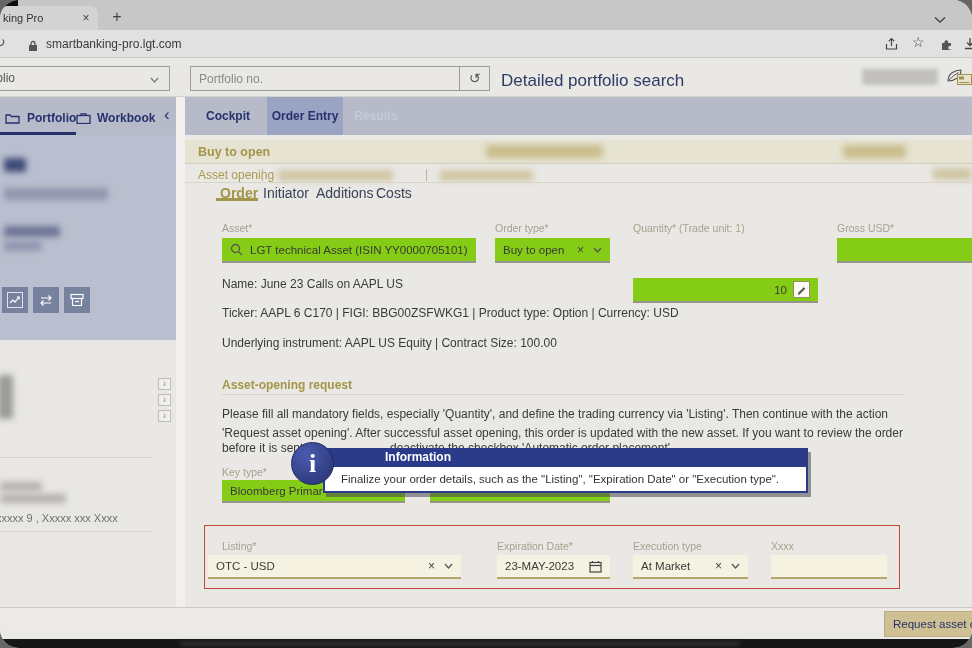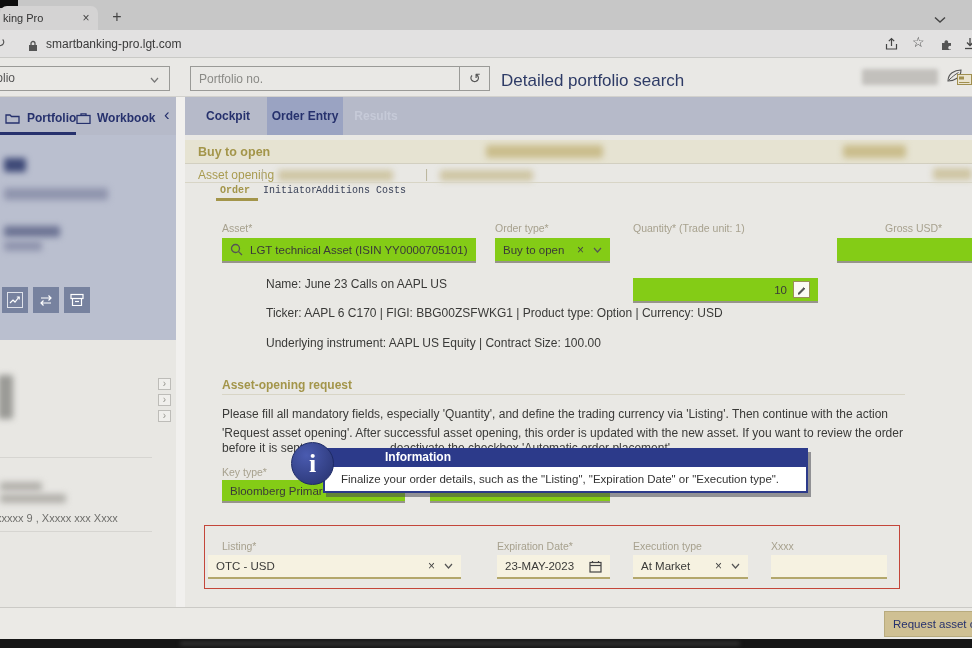--- a/index.html
+++ b/index.html
@@ -1,17 +1,17 @@
 <!DOCTYPE html>
 <html><head>
 <meta charset="utf-8">
 <style>
   html,body{margin:0;padding:0;background:#666;}
   .stage{position:relative;width:972px;height:648px;overflow:hidden;background:#e9e8e4;
-         font-family:"Liberation Sans","DejaVu Sans",sans-serif;-webkit-font-smoothing:antialiased;}
+         font-family:"Liberation Sans","DejaVu Sans",sans-serif;border-radius:19px;-webkit-font-smoothing:antialiased;}
   .abs{position:absolute;}
   .uicon{font-family:"DejaVu Sans",sans-serif;}
   .blur{filter:blur(3px);border-radius:2px;}
   .blur2{filter:blur(2px);border-radius:2px;}
 
   
   .tabbar{left:0;top:0;width:972px;height:30px;background:#c7c7c7;}
   .corner{left:0;top:0;width:18px;height:8px;background:#0d0d0d;}
   .tab{left:0;top:6px;width:98px;height:24px;background:#d4d3d3;border-radius:7px 7px 0 0;
        font-size:11px;color:#333;line-height:24px;padding-left:3px;box-sizing:border-box;}
@@ -57,33 +57,33 @@
           line-height:10px;font-size:10px;color:#96958f;background:#f0efec;}
   .sb-divider{height:1px;background:#d6d5d1;}
   .masked{left:-4px;top:512px;font-size:11px;color:#6f6f6c;white-space:nowrap;}
 
   
   .banner{left:185px;top:140px;width:787px;height:23px;background:#e6e3d2;}
   .banner-title{left:198px;top:145px;font-size:12.5px;font-weight:bold;color:#a3954a;}
   .divider{height:1px;background:#d8d5c6;}
   .flowtab{left:198px;top:168px;font-size:12px;color:#a99b50;}
   .fsep{top:167px;font-size:12px;color:#b9b39a;}
-  .subtab{top:185px;font-size:10px;color:#3a4258;font-family:Liberation Mono, monospace;}
+  .subtab{top:185px;font-size:14px;color:#3a4258;}
   .subtab-active{color:#a3954a;font-weight:bold;}
   .subtab-line{left:216px;top:198px;width:42px;height:3px;background:#a3954a;}
 
   .flabel{font-size:10.5px;color:#a7a18e;white-space:nowrap;}
   .field{background:#84cc16;border-bottom:2px solid #96948a;height:25px;box-sizing:border-box;
          display:flex;align-items:center;padding:0 8px;font-size:11.5px;color:#3a3a38;
          white-space:nowrap;overflow:hidden;}
   .field .clr{margin-left:auto;font-size:12px;color:#444;padding-right:9px;}
   .field2{background:#f6f2e1;border-bottom:2px solid #b3a76b;}
   .editbox{width:15px;height:15px;border:1px solid #9a8f5a;background:#fbfaf4;display:inline-flex;
            align-items:center;justify-content:center;margin-left:6px;}
-  .infoline{font-size:12px;color:#3a3a38;white-space:nowrap;margin-left:44px;}
+  .infoline{font-size:12px;color:#3a3a38;white-space:nowrap;}
   .sectitle{font-size:12px;font-weight:bold;color:#a3954a;}
   .para{font-size:12px;color:#3a3a38;white-space:nowrap;}
 
   
   .tipbox{left:323px;top:448px;width:485px;z-index:60;box-shadow:3px 4px 0 rgba(72,72,82,.55);}
   .tiphead{height:19px;background:#2c3a8a;color:#fff;font-weight:bold;font-size:12px;line-height:19px;padding-left:62px;}
   .tipbody{background:#fff;border:2px solid #2c3a8a;border-top:none;height:24px;line-height:24px;
            font-size:11.5px;color:#333;padding-left:16px;white-space:nowrap;overflow:hidden;box-sizing:content-box;}
   .infocircle{left:291px;top:442px;width:43px;height:43px;border-radius:50%;z-index:61;
               background:radial-gradient(circle at 35% 30%, #4a5bb0, #26316d);border:1px solid #1d2a66;
@@ -266,21 +266,21 @@
   <div class="abs flabel" style="left:633px;top:222px;">Quantity* (Trade unit: 1)</div>
   <div class="abs field" style="left:633px;top:238px;width:185px;margin-top:40px;">
     <span style="margin-left:auto;">10</span>
     <span class="editbox">
       <svg width="11" height="11">
           <path d="M2 9 L7.5 3.5 L9 5 L3.5 10.5 L2 10.8 Z" fill="#555"></path>
           <line x1="7.5" y1="3.5" x2="9" y2="5" stroke="#555"></line>
         </svg>
     </span>
   </div>
-  <div class="abs flabel" style="left:885px;top:222px;">Gross USD*</div>
+  <div class="abs flabel" style="left:837px;top:222px;">Gross USD*</div>
   <div class="abs field" style="left:837px;top:238px;width:160px;">
     <span></span>
   </div>
 
   <div class="abs infoline" style="left:222px;top:277px;">Name: June 23 Calls on AAPL US</div>
   <div class="abs infoline" style="left:222px;top:306px;">Ticker: AAPL 6 C170 | FIGI: BBG00ZSFWKG1 | Product type: Option | Currency: USD</div>
   <div class="abs infoline" style="left:222px;top:336px;">Underlying instrument: AAPL US Equity | Contract Size: 100.00</div>
 
   <div class="abs sectitle" style="left:222px;top:378px;">Asset-opening request</div>
   <div class="abs divider" style="left:222px;top:394px;width:683px;"></div>

